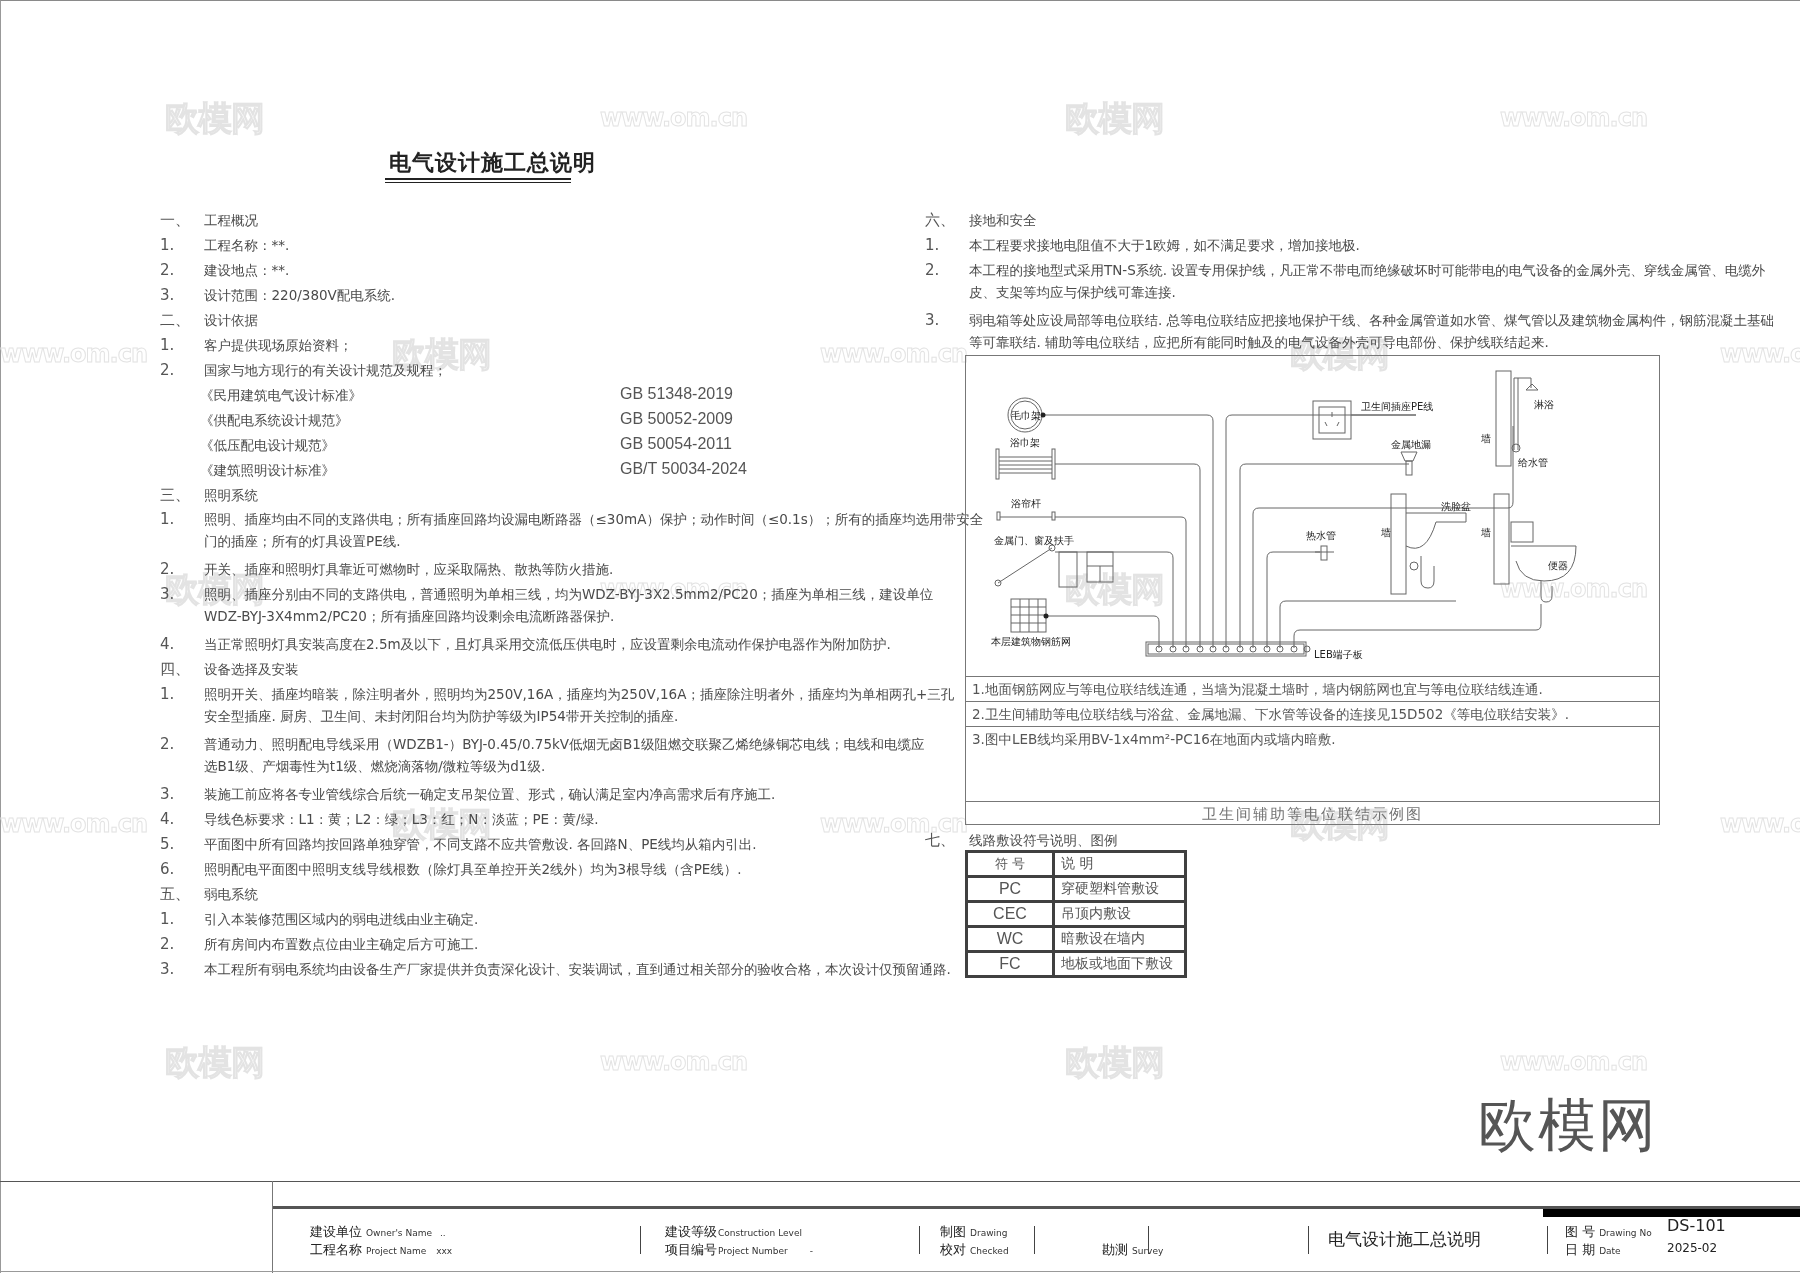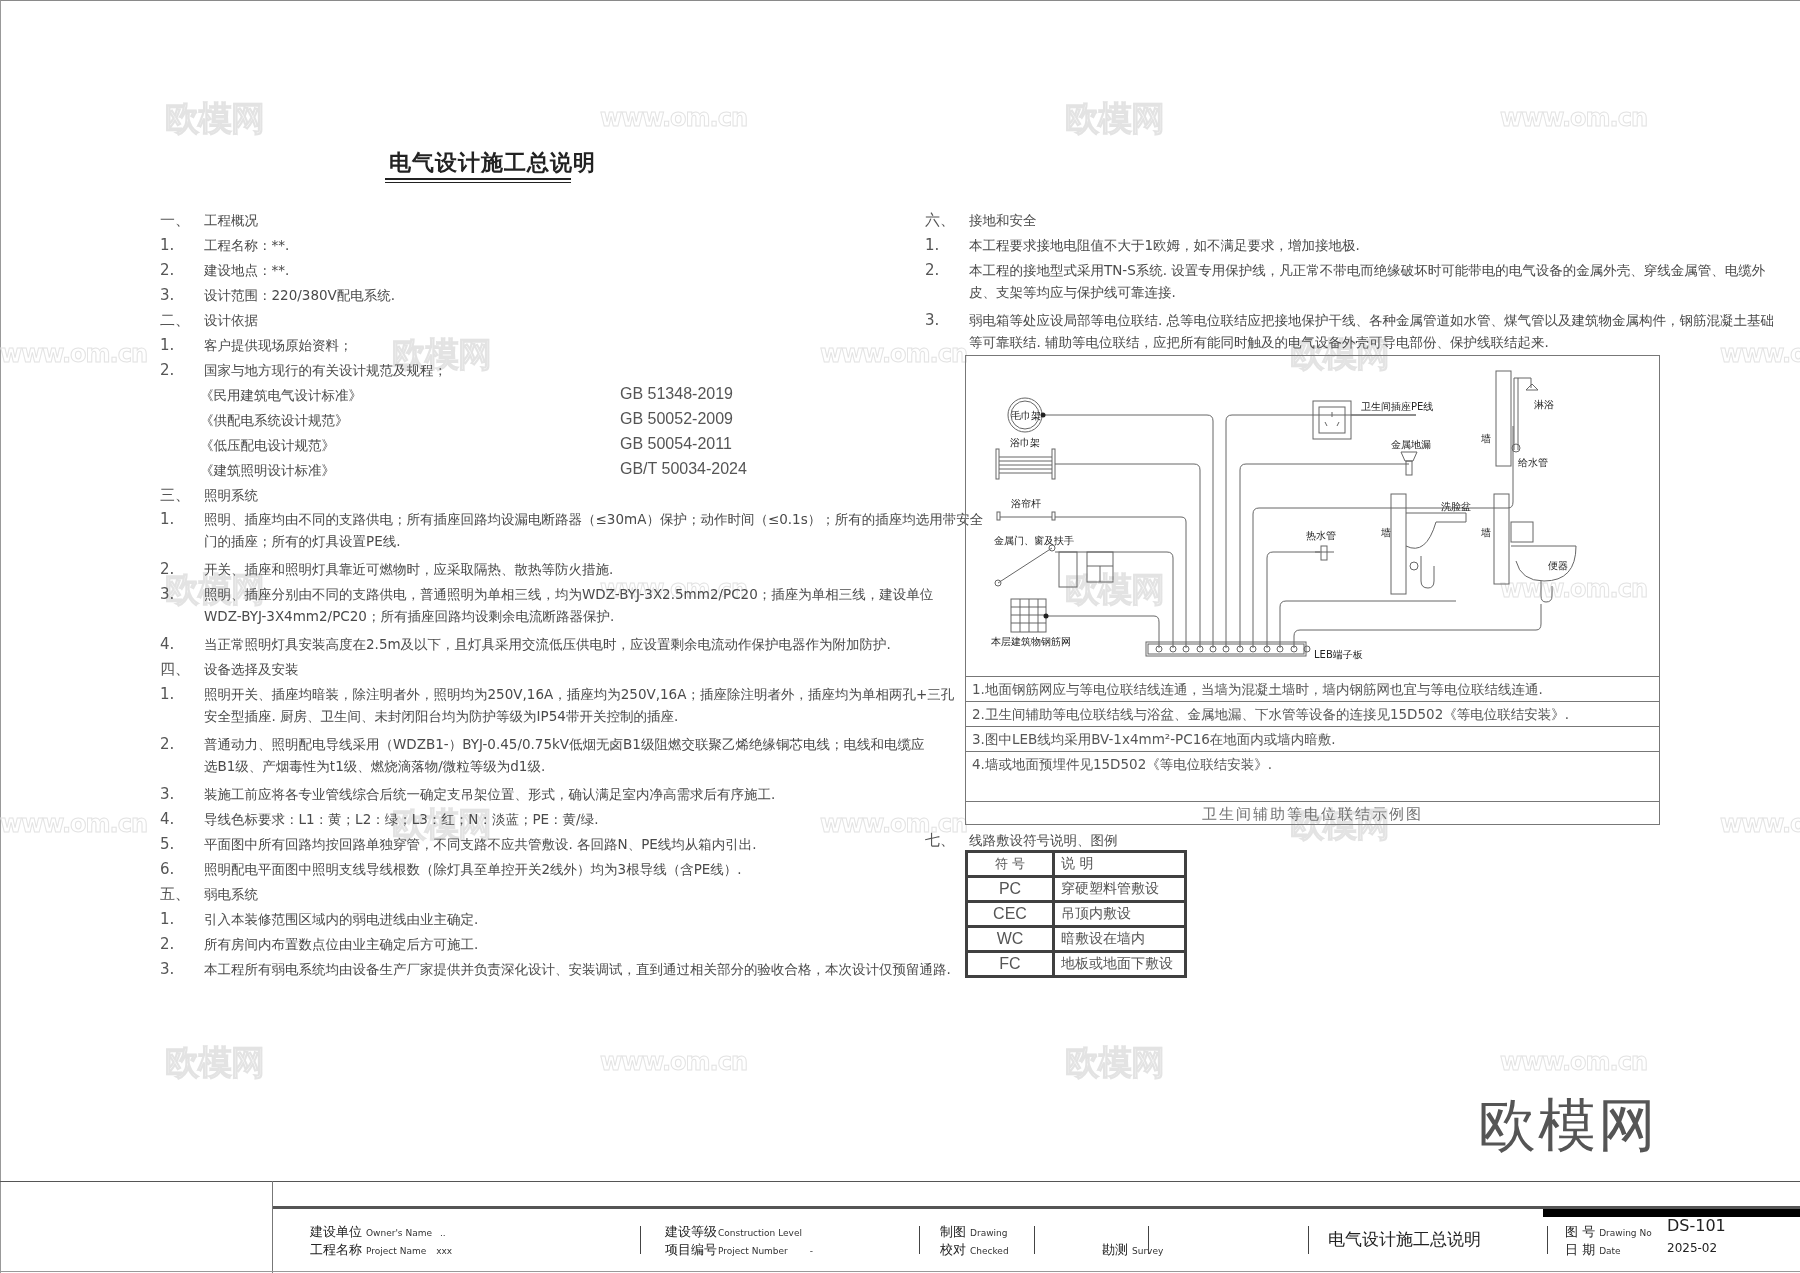--- a/index.html
+++ b/index.html
@@ -315,21 +315,20 @@
       <text x="475" y="154">洗脸盆</text>
       <text x="415" y="180">墙</text>
       <text x="515" y="180">墙</text>
       <text x="582" y="213">便器</text>
       <text x="348" y="302">LEB端子板</text>
     </g>
   </svg>
   <div class="notes-row" style="top:320px;">1.地面钢筋网应与等电位联结线连通，当墙为混凝土墙时，墙内钢筋网也宜与等电位联结线连通.</div>
   <div class="notes-row" style="top:345px;">2.卫生间辅助等电位联结线与浴盆、金属地漏、下水管等设备的连接见15D502《等电位联结安装》.</div>
   <div class="notes-row" style="top:370px;">3.图中LEB线均采用BV-1x4mm²-PC16在地面内或墙内暗敷.</div>
-  <div class="notes-row" style="top:395px;">4.墙或地面预埋件见15D502《等电位联结安装》.</div>
   <div class="notes-row caption" style="top:445px;height:24px;">卫生间辅助等电位联结示例图</div>
 </div>
 
 <div class="col">
   <div class="line" style="left:925px;top:830px;">
     <span class="num">七、</span>
       <span class="txt" style="left:44px">线路敷设符号说明、图例</span>
   </div>
 </div>
 <table class="legend-table">

